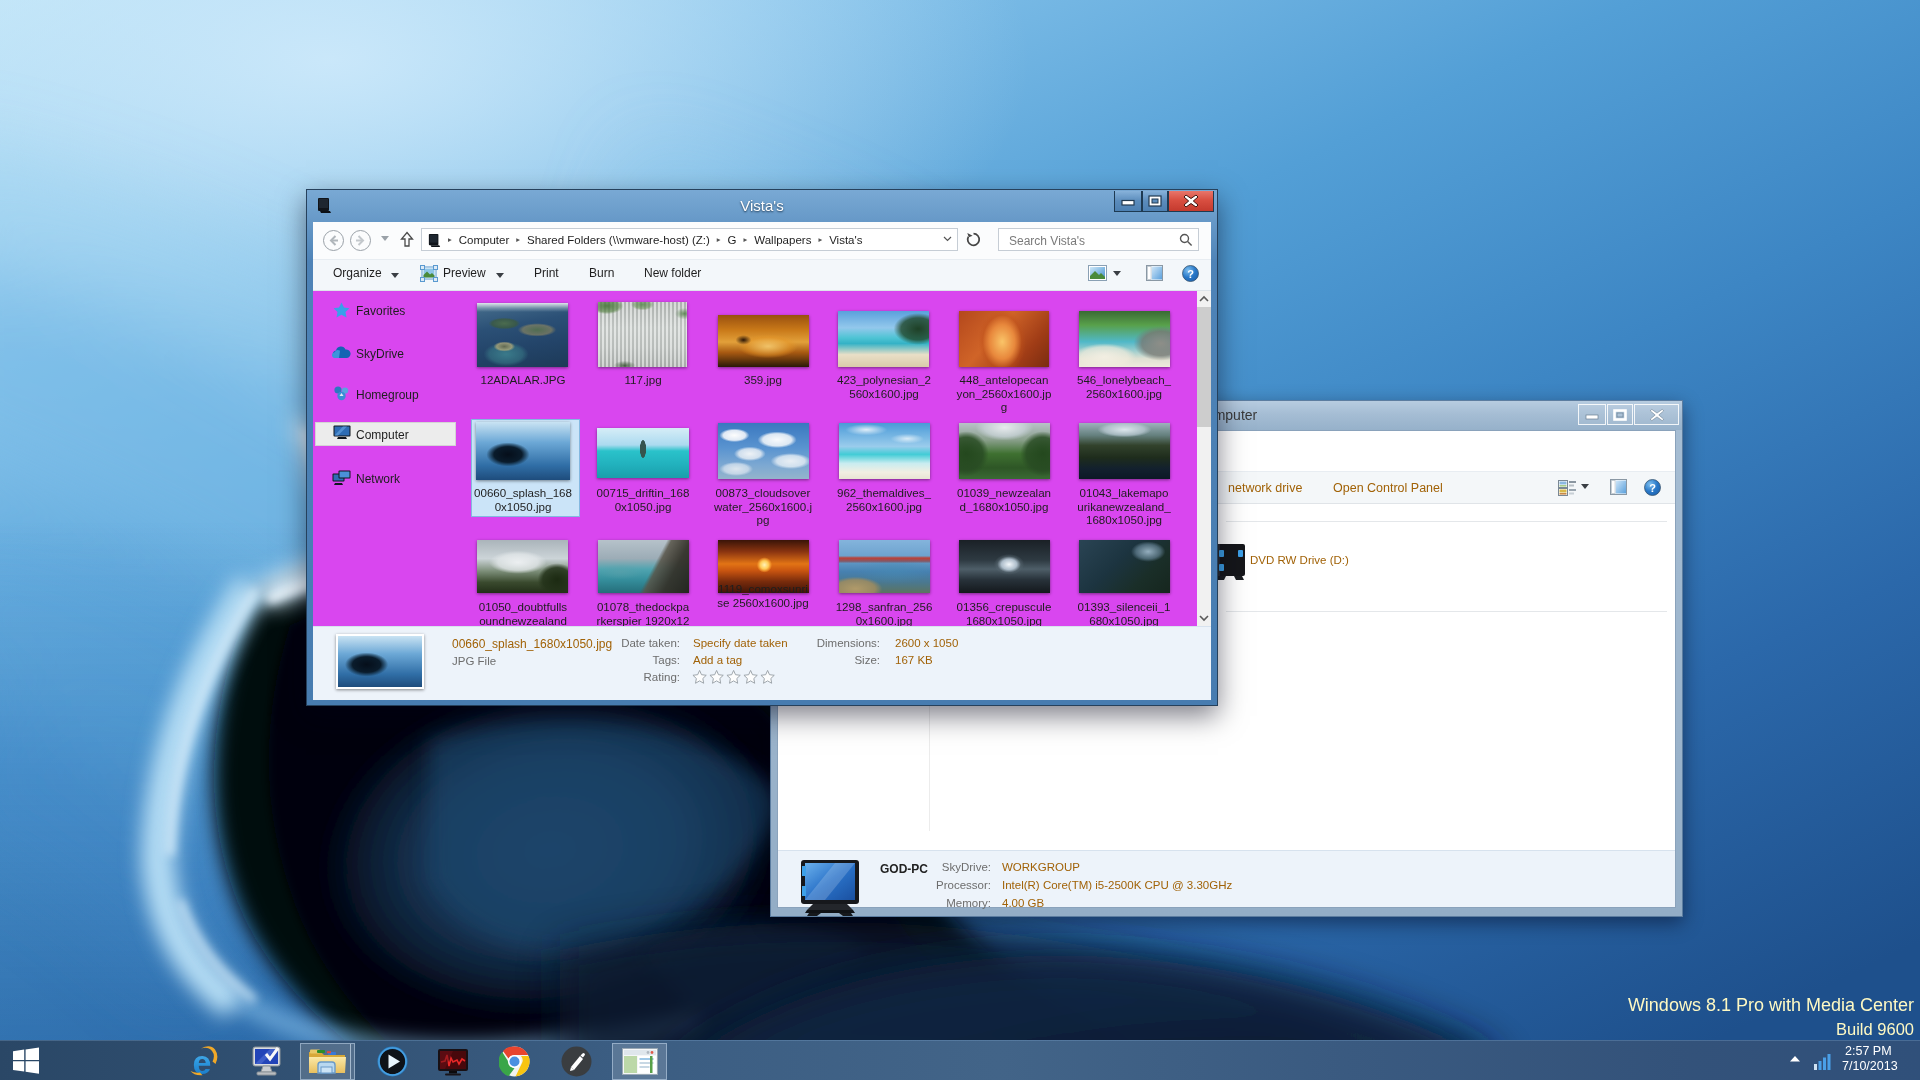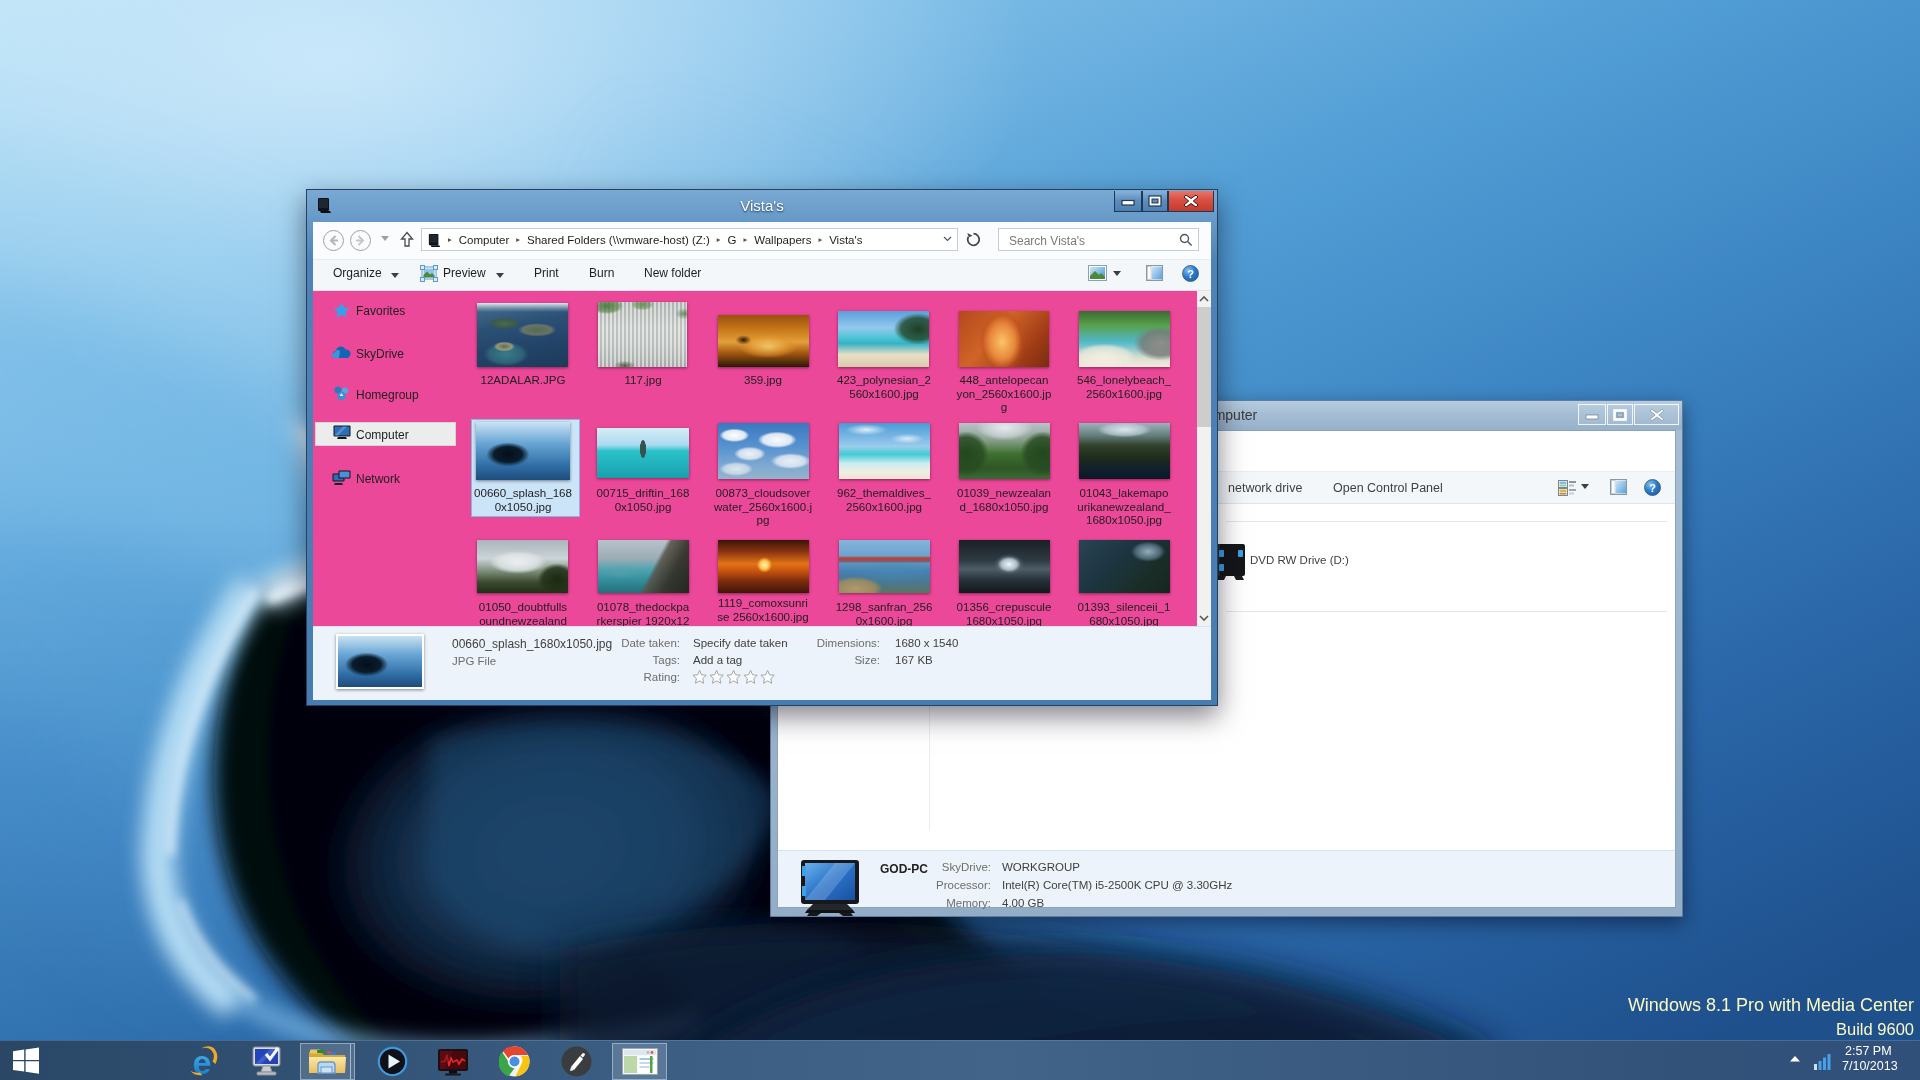--- a/index.html
+++ b/index.html
@@ -26,36 +26,36 @@
 .cap2 { position:absolute; top:3px; height:21px; border:1px solid rgba(255,255,255,0.85); background:rgba(255,255,255,0.08); }
 .cap2 svg { position:absolute; left:50%; top:50%; transform:translate(-50%,-50%); }
 #win2 .inner { position:absolute; left:6px; top:29px; right:6px; bottom:8px; background:#fff; border:1px solid #8aa2bb; }
 #win2 .addrrow { position:absolute; left:0; top:0; width:100%; height:40px; background:#fdfdfd; }
 #win2 .cmdrow { position:absolute; left:0; top:40px; width:100%; height:33px; background:#f4f7f9; border-bottom:1px solid #e0e4e8; border-top:1px solid #e8edf2; }
 #win2 .content { position:absolute; left:0; top:73px; width:100%; bottom:76px; background:#fff; }
 #win2 .details { position:absolute; left:0; bottom:0; width:100%; height:57px; background:#edf3fa; border-top:1px solid #d7e2ee; }
 #win2 .navline { position:absolute; left:151px; top:73px; width:1px; bottom:76px; background:#ececec; }
 .box2 { position:absolute; border:1px solid #c6cdd5; background:#fff; }
 .sep2 { position:absolute; height:1px; background:#e4e7ea; }
-.dtext { font-size:11.5px; color:#404040; position:absolute; white-space:nowrap; }
+.dtext { font-size:11.5px; color:#a16207; position:absolute; white-space:nowrap; }
 .gtext { font-size:11.5px; color:#6d6d6d; position:absolute; white-space:nowrap; text-align:right; }
 
 #win1 { left:306px; top:189px; width:912px; height:517px;
   background:linear-gradient(180deg,#79a9d4 0%,#4e83b7 14%, #477cb0 100%);
   border:1px solid #26415c; box-shadow:0 10px 26px rgba(0,0,20,0.5); }
 #win1 .title { position:absolute; left:0; top:7px; width:100%; text-align:center; font-size:15px; color:#fff;
   text-shadow:0 1px 2px rgba(10,30,50,0.8); }
 .cap1 { position:absolute; top:1px; height:21px; border:1px solid #1e3a52; border-top:none; }
 .cap1 svg { position:absolute; left:50%; top:50%; transform:translate(-50%,-50%); }
 .capmin, .capmax { background:linear-gradient(180deg,#87b2da 0%,#5b8cbc 50%,#4d80b2 100%); }
 .capclose { background:linear-gradient(180deg,#e8766b 0%,#d94f41 45%,#c43a2e 100%); }
 #win1 .inner { position:absolute; left:6px; top:32px; width:898px; height:478px; background:#fff; }
 #win1 .addrrow { position:absolute; left:0; top:0; width:100%; height:37px; background:#fbfcfd; }
 #win1 .cmdrow { position:absolute; left:0; top:37px; width:100%; height:32px; background:#f3f7fa; border-bottom:1px solid #dde4ea; border-top:1px solid #e8edf2; }
-#win1 .body1 { position:absolute; left:0; top:69px; width:100%; height:335px; background:#ec4899; }
+#win1 .body1 { position:absolute; left:0; top:69px; width:100%; height:335px; background:#d946ef; }
 #win1 .details1 { position:absolute; left:0; top:404px; width:100%; height:74px; background:#edf3fa; border-top:1px solid #d7e2ee; }
 .navitem { position:absolute; font-size:12px; color:#1e1e1e; white-space:nowrap; }
 .crumb { font-size:11.5px; color:#1e1e1e; white-space:nowrap; }
 .csep { color:#555; font-size:7.5px; padding:0 7px; vertical-align:1.5px; }
 .thumb { position:absolute; box-shadow:0 1px 3px rgba(0,0,0,0.45); }
 .tname { position:absolute; font-size:11.6px; line-height:13.5px; color:#1e1e1e; text-align:center; width:110px; }
 .circbtn { position:absolute; width:21px; height:21px; border-radius:50%; border:1px solid #9aa1a8; }
 
 
 .t1 { background: linear-gradient(180deg, rgba(240,244,246,0.9) 0%, rgba(200,215,225,0.4) 8%, transparent 14%), radial-gradient(ellipse 22px 8px at 30% 32%, rgba(78,110,74,0.9) 0%, rgba(60,90,64,0.8) 55%, transparent 72%), radial-gradient(ellipse 26px 9px at 66% 42%, rgba(85,112,78,0.9) 0%, rgba(150,140,95,0.6) 55%, transparent 74%), radial-gradient(ellipse 15px 7px at 30% 68%, rgba(106,106,74,0.85) 0%, rgba(190,175,120,0.7) 50%, transparent 72%), radial-gradient(ellipse 30px 16px at 32% 80%, #3a7a8a 0%, rgba(60,130,140,0.5) 55%, transparent 75%), linear-gradient(170deg, #48708e 0%, #2b5076 35%, #234469 65%, #1d3a58 100%); }
@@ -468,21 +468,21 @@
       <div class="tname" style="left:636px; top:82px;">448_antelopecan<br>yon_2560x1600.jp<br>g</div>
       <div class="tname" style="left:756px; top:82px;">546_lonelybeach_<br>2560x1600.jpg</div>
       <div class="tname" style="left:155px; top:195px;">00660_splash_168<br>0x1050.jpg</div>
       <div class="tname" style="left:275px; top:195px;">00715_driftin_168<br>0x1050.jpg</div>
       <div class="tname" style="left:395px; top:195px;">00873_cloudsover<br>water_2560x1600.j<br>pg</div>
       <div class="tname" style="left:516px; top:195px;">962_themaldives_<br>2560x1600.jpg</div>
       <div class="tname" style="left:636px; top:195px;">01039_newzealan<br>d_1680x1050.jpg</div>
       <div class="tname" style="left:756px; top:195px;">01043_lakemapo<br>urikanewzealand_<br>1680x1050.jpg</div>
       <div class="tname" style="left:155px; top:309px;">01050_doubtfulls<br>oundnewzealand</div>
       <div class="tname" style="left:275px; top:309px;">01078_thedockpa<br>rkerspier 1920x12</div>
-      <div class="tname" style="left:395px; top:305px;">1119_comoxsunri<br>se 2560x1600.jpg</div>
+      <div class="tname" style="left:395px; top:291px;">1119_comoxsunri<br>se 2560x1600.jpg</div>
       <div class="tname" style="left:516px; top:309px;">1298_sanfran_256<br>0x1600.jpg</div>
       <div class="tname" style="left:636px; top:309px;">01356_crepuscule<br>1680x1050.jpg</div>
       <div class="tname" style="left:756px; top:309px;">01393_silenceii_1<br>680x1050.jpg</div>
     </div>
 
     <div class="details1">
       <div class="thumb t7" style="left:23px; top:7px; width:88px; height:55px; border:2px solid #fff;"></div>
       <div class="dtext" style="left:139px; top:10px; font-size:12px;">00660_splash_1680x1050.jpg</div>
       <div class="gtext" style="left:139px; top:28px; text-align:left;">JPG File</div>
       <div class="gtext" style="left:247px; top:10px; width:120px;">Date taken:</div>
@@ -494,21 +494,21 @@
           <g fill="#fdfdfd" stroke="#9aa1a8" stroke-width="1">
             <path d="M8,1.5 L10,6 L15,6.6 L11.4,10 L12.3,15 L8,12.5 L3.7,15 L4.6,10 L1,6.6 L6,6 Z" transform="translate(0,0) scale(0.95)"></path>
             <path d="M8,1.5 L10,6 L15,6.6 L11.4,10 L12.3,15 L8,12.5 L3.7,15 L4.6,10 L1,6.6 L6,6 Z" transform="translate(17,0) scale(0.95)"></path>
             <path d="M8,1.5 L10,6 L15,6.6 L11.4,10 L12.3,15 L8,12.5 L3.7,15 L4.6,10 L1,6.6 L6,6 Z" transform="translate(34,0) scale(0.95)"></path>
             <path d="M8,1.5 L10,6 L15,6.6 L11.4,10 L12.3,15 L8,12.5 L3.7,15 L4.6,10 L1,6.6 L6,6 Z" transform="translate(51,0) scale(0.95)"></path>
             <path d="M8,1.5 L10,6 L15,6.6 L11.4,10 L12.3,15 L8,12.5 L3.7,15 L4.6,10 L1,6.6 L6,6 Z" transform="translate(68,0) scale(0.95)"></path>
           </g>
         </svg>
       <div class="gtext" style="left:447px; top:10px; width:120px;">Dimensions:</div>
       <div class="gtext" style="left:447px; top:27px; width:120px;">Size:</div>
-      <div class="dtext" style="left:582px; top:10px;">1680 x 1540</div>
+      <div class="dtext" style="left:582px; top:10px;">2600 x 1050</div>
       <div class="dtext" style="left:582px; top:27px;">167 KB</div>
     </div>
   </div>
 </div>
 <div id="taskbar" class="abs">
 
   <svg class="abs" style="left:13px; top:6px;" width="26" height="27" viewBox="0 0 26 27">
       <path d="M0,4.2 L11.2,2.6 L11.2,12.9 L0,12.9 Z" fill="#fff"></path>
       <path d="M12.6,2.4 L26,0.5 L26,12.9 L12.6,12.9 Z" fill="#fff"></path>
       <path d="M0,14.3 L11.2,14.3 L11.2,24.6 L0,23 Z" fill="#fff"></path>

